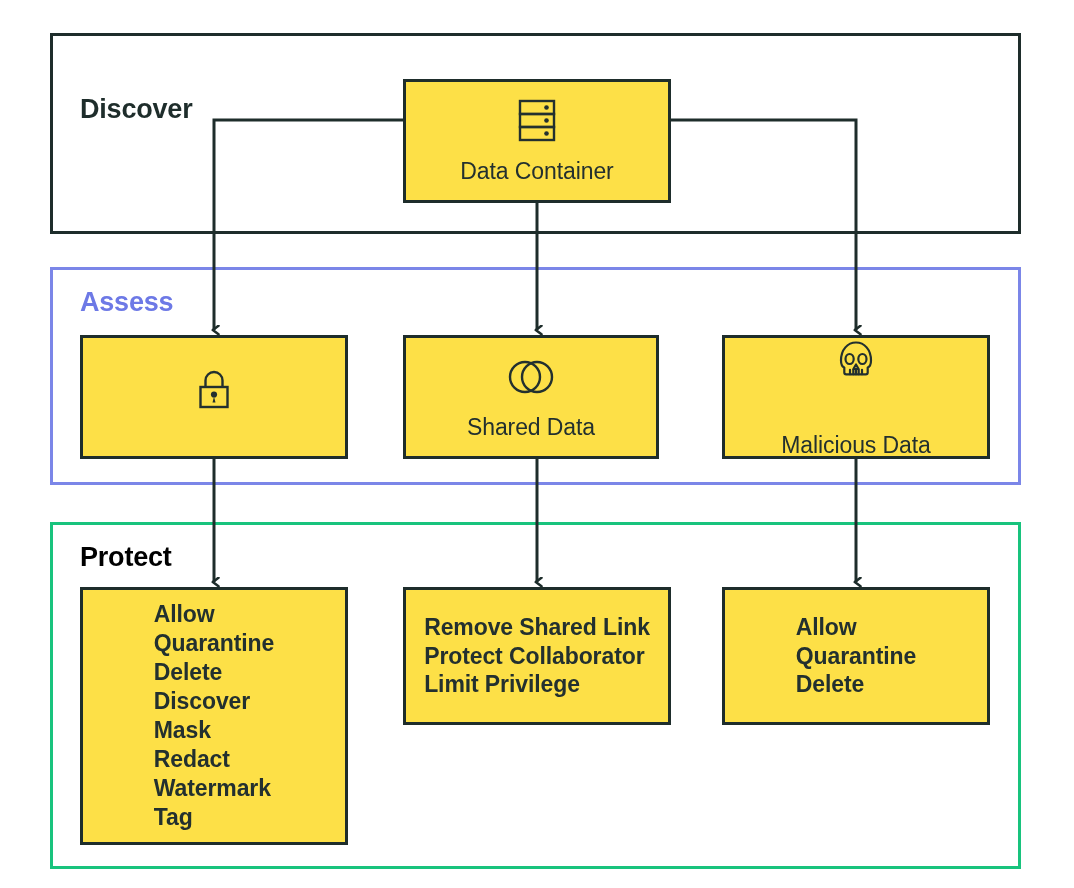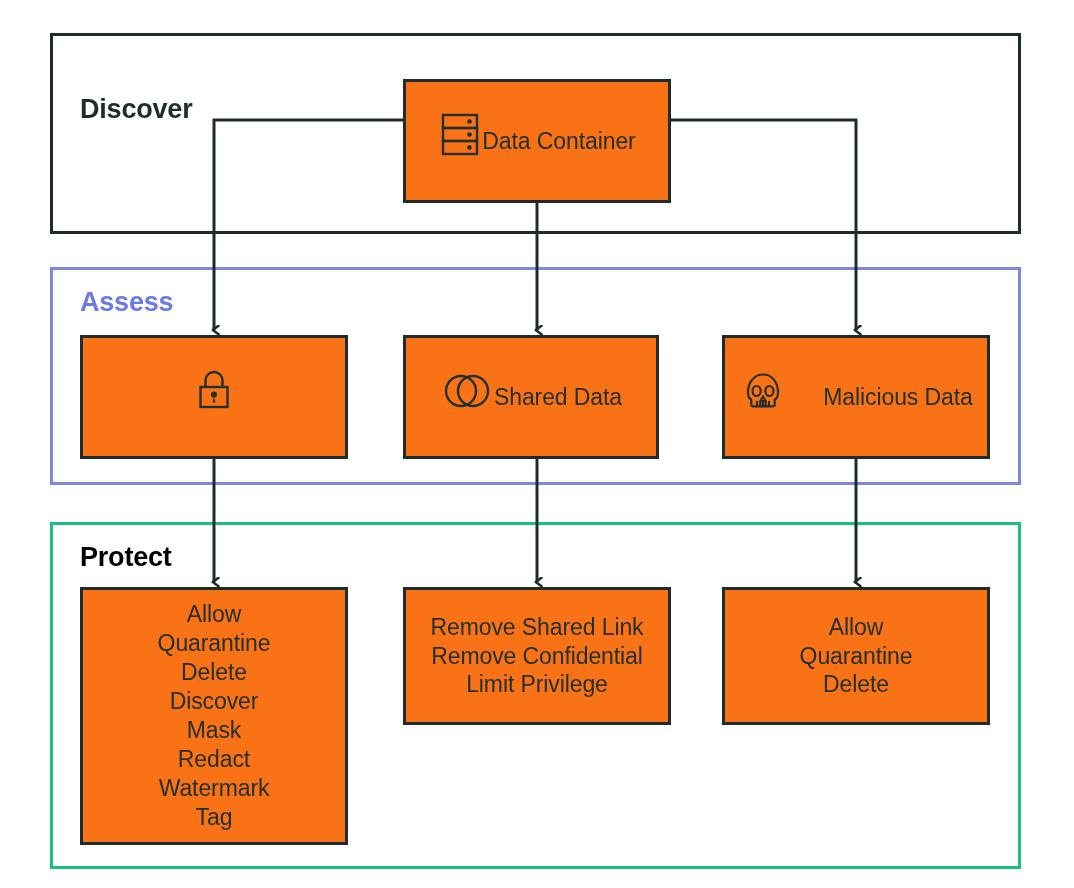--- a/index.html
+++ b/index.html
@@ -52,23 +52,23 @@
     left: 50px; top: 522px; width: 971px; height: 347px;
     border-color: #18c37d;
   }
   #label-protect { left: 80px; top: 542px; color: #000000; }
 
   
   .node {
     position: absolute;
     box-sizing: border-box;
     border: 3px solid #1e2d2b;
-    background: #f97316;
+    background: #fde047;
     display: flex;
-    flex-direction: row;
+    flex-direction: column;
     align-items: center;
     justify-content: center;
     z-index: 6;
   }
   .node-label {
     font-size: 23px;
     color: #23302f;
     line-height: 1.25;
     text-align: center;
     letter-spacing: -0.1px;
@@ -85,21 +85,22 @@
   #node-malicious      { left: 722px; top: 335px; width: 268px; height: 124px; gap: 36px; }
 
   #node-actions-confidential { left: 80px;  top: 587px; width: 268px; height: 258px; }
   #node-actions-shared       { left: 403px; top: 587px; width: 268px; height: 138px; }
   #node-actions-malicious    { left: 722px; top: 587px; width: 268px; height: 138px; }
 
   .action-list {
     list-style: none;
     margin: 8px;
     padding: 0;
-    text-align: center;
+    text-align: left;
+    font-weight: bold;
   }
   .action-list li {
     font-size: 23px;
     color: #23302f;
     line-height: 1.26;
     letter-spacing: -0.1px;
     white-space: nowrap;
   }
 
   
@@ -217,21 +218,21 @@
         <li>Mask</li>
         <li>Redact</li>
         <li>Watermark</li>
         <li>Tag</li>
       </ul>
   </div>
 
   <div class="node" id="node-actions-shared">
     <ul class="action-list">
         <li>Remove Shared Link</li>
-        <li>Remove Confidential</li>
+        <li>Protect Collaborator</li>
         <li>Limit Privilege</li>
       </ul>
   </div>
 
   <div class="node" id="node-actions-malicious">
     <ul class="action-list">
         <li>Allow</li>
         <li>Quarantine</li>
         <li>Delete</li>
       </ul>

